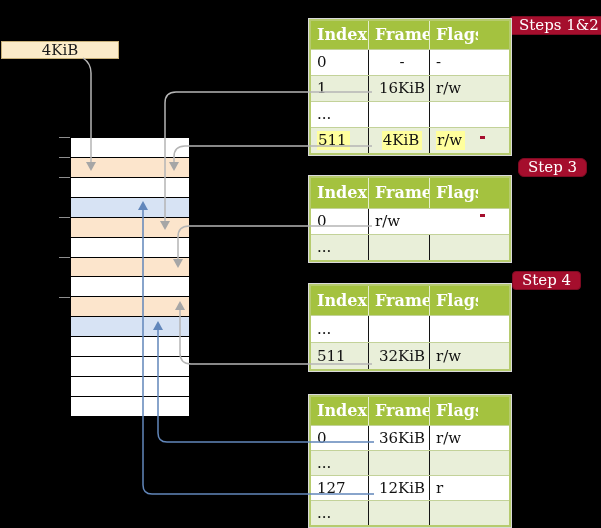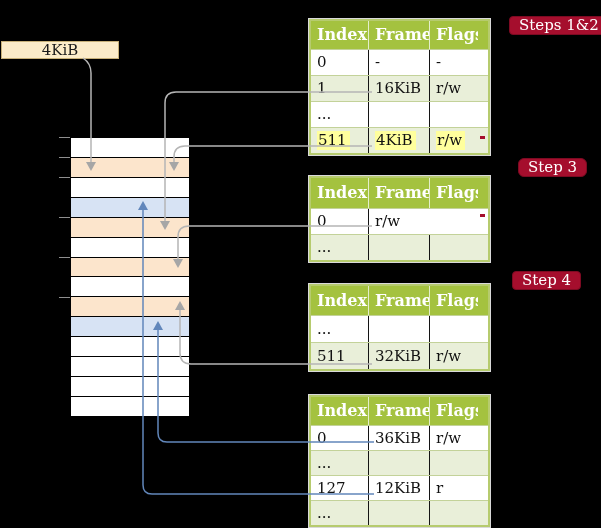--- a/index.html
+++ b/index.html
@@ -29,37 +29,37 @@
     background:#fff;border:1px solid #000;box-sizing:border-box;
     display:flex;flex-direction:column;
   }
   .mem-row{flex:1 1 auto;border-bottom:1px solid #000;}
   .mem-row:last-child{border-bottom:none;}
   .mem-row.white{background:#ffffff;}
   .mem-row.peach{background:var(--peach,#fce5cc);}
   .mem-row.blue{background:var(--blue-row,#d7e3f4);}
   
   .pt-table{
-    position:absolute;left:309px;width:181px;background:#fff;
+    position:absolute;left:309px;width:202px;background:#fff;
     border:2px solid #b6cb6e;box-shadow:0 0 0 1px #d9d9d9;box-sizing:border-box;
     font-size:15px;color:#111;
   }
   #table-steps12{top:19px;}
   #table-step3{top:176px;}
   #table-step4{top:284px;}
   #table-final{top:395px;}
   .pt-header{display:flex;background:var(--header-green,#a4c23f);color:#fff;font-weight:bold;font-size:16px;}
   .pt-hcell{box-sizing:border-box;padding-left:6px;overflow:hidden;}
   .pt-hcell + .pt-hcell{border-left:1px solid #e4eecb;}
   .pt-row{display:flex;border-top:1px solid #c3d299;}
   .pt-row.shade-green{background:var(--row-green,#e9efd9);}
   .pt-row.shade-white{background:#ffffff;}
   .pt-cell{box-sizing:border-box;padding-left:6px;overflow:hidden;white-space:nowrap;}
   .pt-cell + .pt-cell{border-left:1px solid #141414;}
-  .col0{width:57px;} .col1{width:61px;} .col2{width:49px;}
+  .col0{width:57px;} .col1{width:61px;text-align:center;} .col2{width:49px;}
   
   #table-steps12 .pt-hcell{height:28px;line-height:28px;}
   #table-steps12 .pt-cell{height:25px;line-height:25px;}
   #table-step3 .pt-hcell{height:30px;line-height:30px;}
   #table-step3 .pt-cell{height:25px;line-height:25px;}
   #table-step4 .pt-hcell{height:29px;line-height:29px;}
   #table-step4 .pt-cell{height:26px;line-height:26px;}
   #table-final .pt-hcell{height:28px;line-height:28px;}
   #table-final .pt-cell{height:24px;line-height:24px;}
   .hl{background:var(--highlight,#ffff9d);padding:0 3px 1px 1px;}

